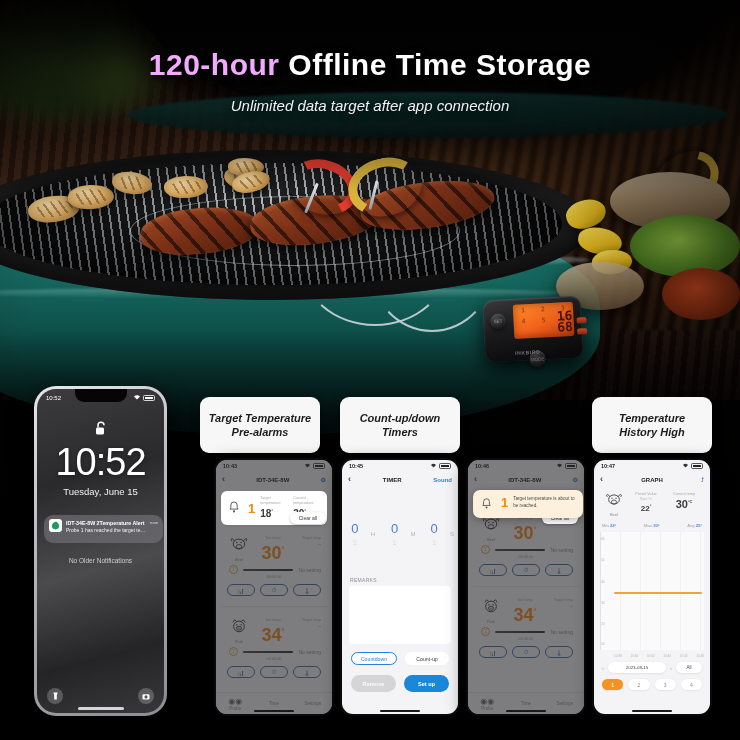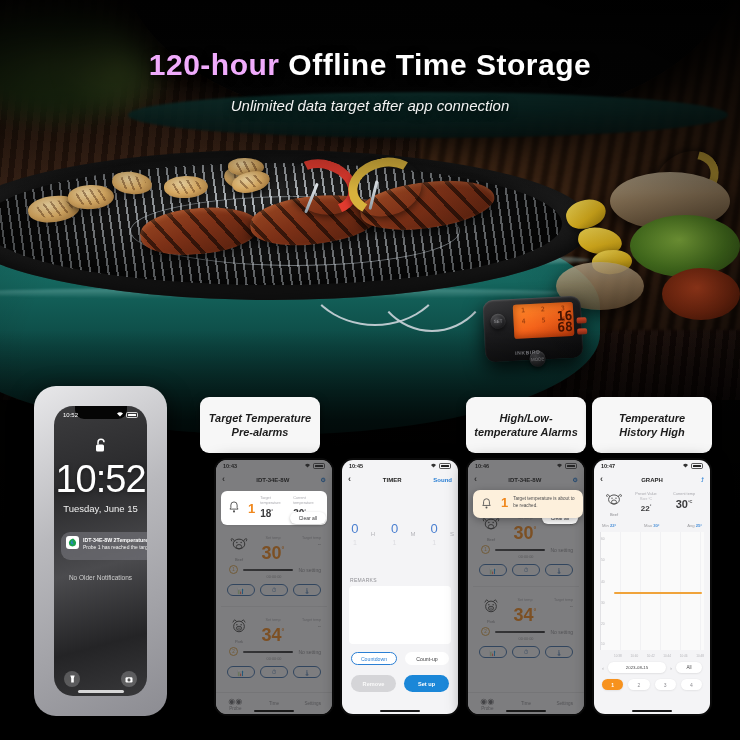--- a/index.html
+++ b/index.html
@@ -251,21 +251,21 @@
     box-shadow: 0 3px 9px rgba(0,0,0,.55);
   }
   .fc0 { left: 200px; } .fc1 { left: 340px; }
   .fc2 { left: 466px; } .fc3 { left: 592px; }
 
   
   .phone-lock {
     position: absolute; left: 34px; top: 386px; width: 133px; height: 330px;
     border-radius: 22px;
     background: linear-gradient(150deg, #e8e8ea 0%, #b9b9bd 40%, #8c8c92 100%);
-    padding: 20px;
+    padding: 3px;
     box-shadow: 0 8px 24px rgba(0,0,0,.8);
   }
   .lock-screen {
     position: relative; width: 100%; height: 100%; border-radius: 19px;
     overflow: hidden;
     background: linear-gradient(165deg, #3c3c3e 0%, #2a2a2c 28%, #4b4b4e 55%, #242426 80%, #38383a 100%);
   }
   .notch {
     position: absolute; left: 50%; top: 0; transform: translateX(-50%);
     width: 52px; height: 13px; background: #050505;
@@ -620,24 +620,24 @@
 </div>
 <div class="subhead">Unlimited data target after app connection</div>
 
 <div class="feature-row">
   <div class="feature-card fc0">
     <div>
       <div>Target Temperature</div>
       <div>Pre-alarms</div>
     </div>
   </div>
-  <div class="feature-card fc2">
+  <div class="feature-card fc1">
     <div>
-      <div>High/Low-</div>
-      <div>temperature Alarms</div>
+      <div>Count-up/down</div>
+      <div>Timers</div>
     </div>
   </div>
   <div class="feature-card fc3">
     <div>
       <div>Temperature</div>
       <div>History High</div>
     </div>
   </div>
 </div>
 

